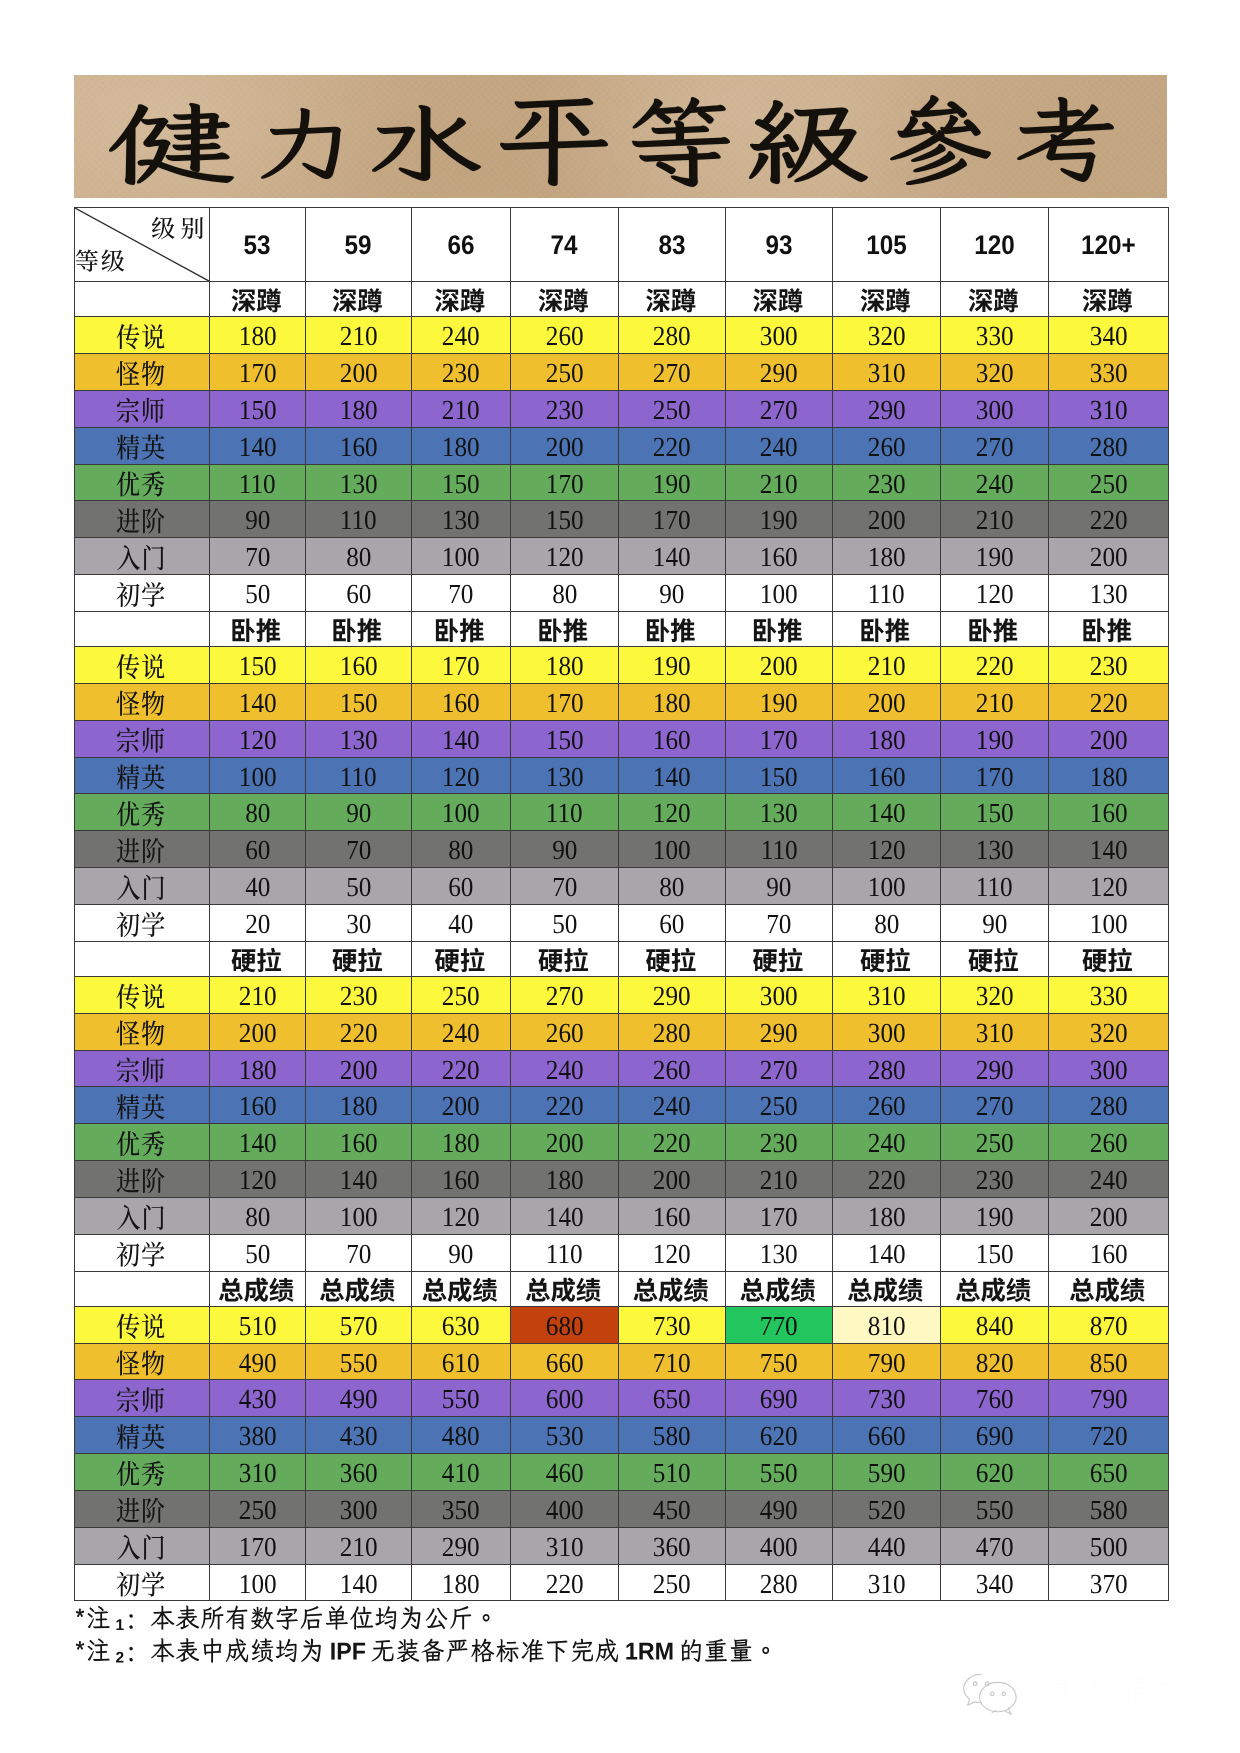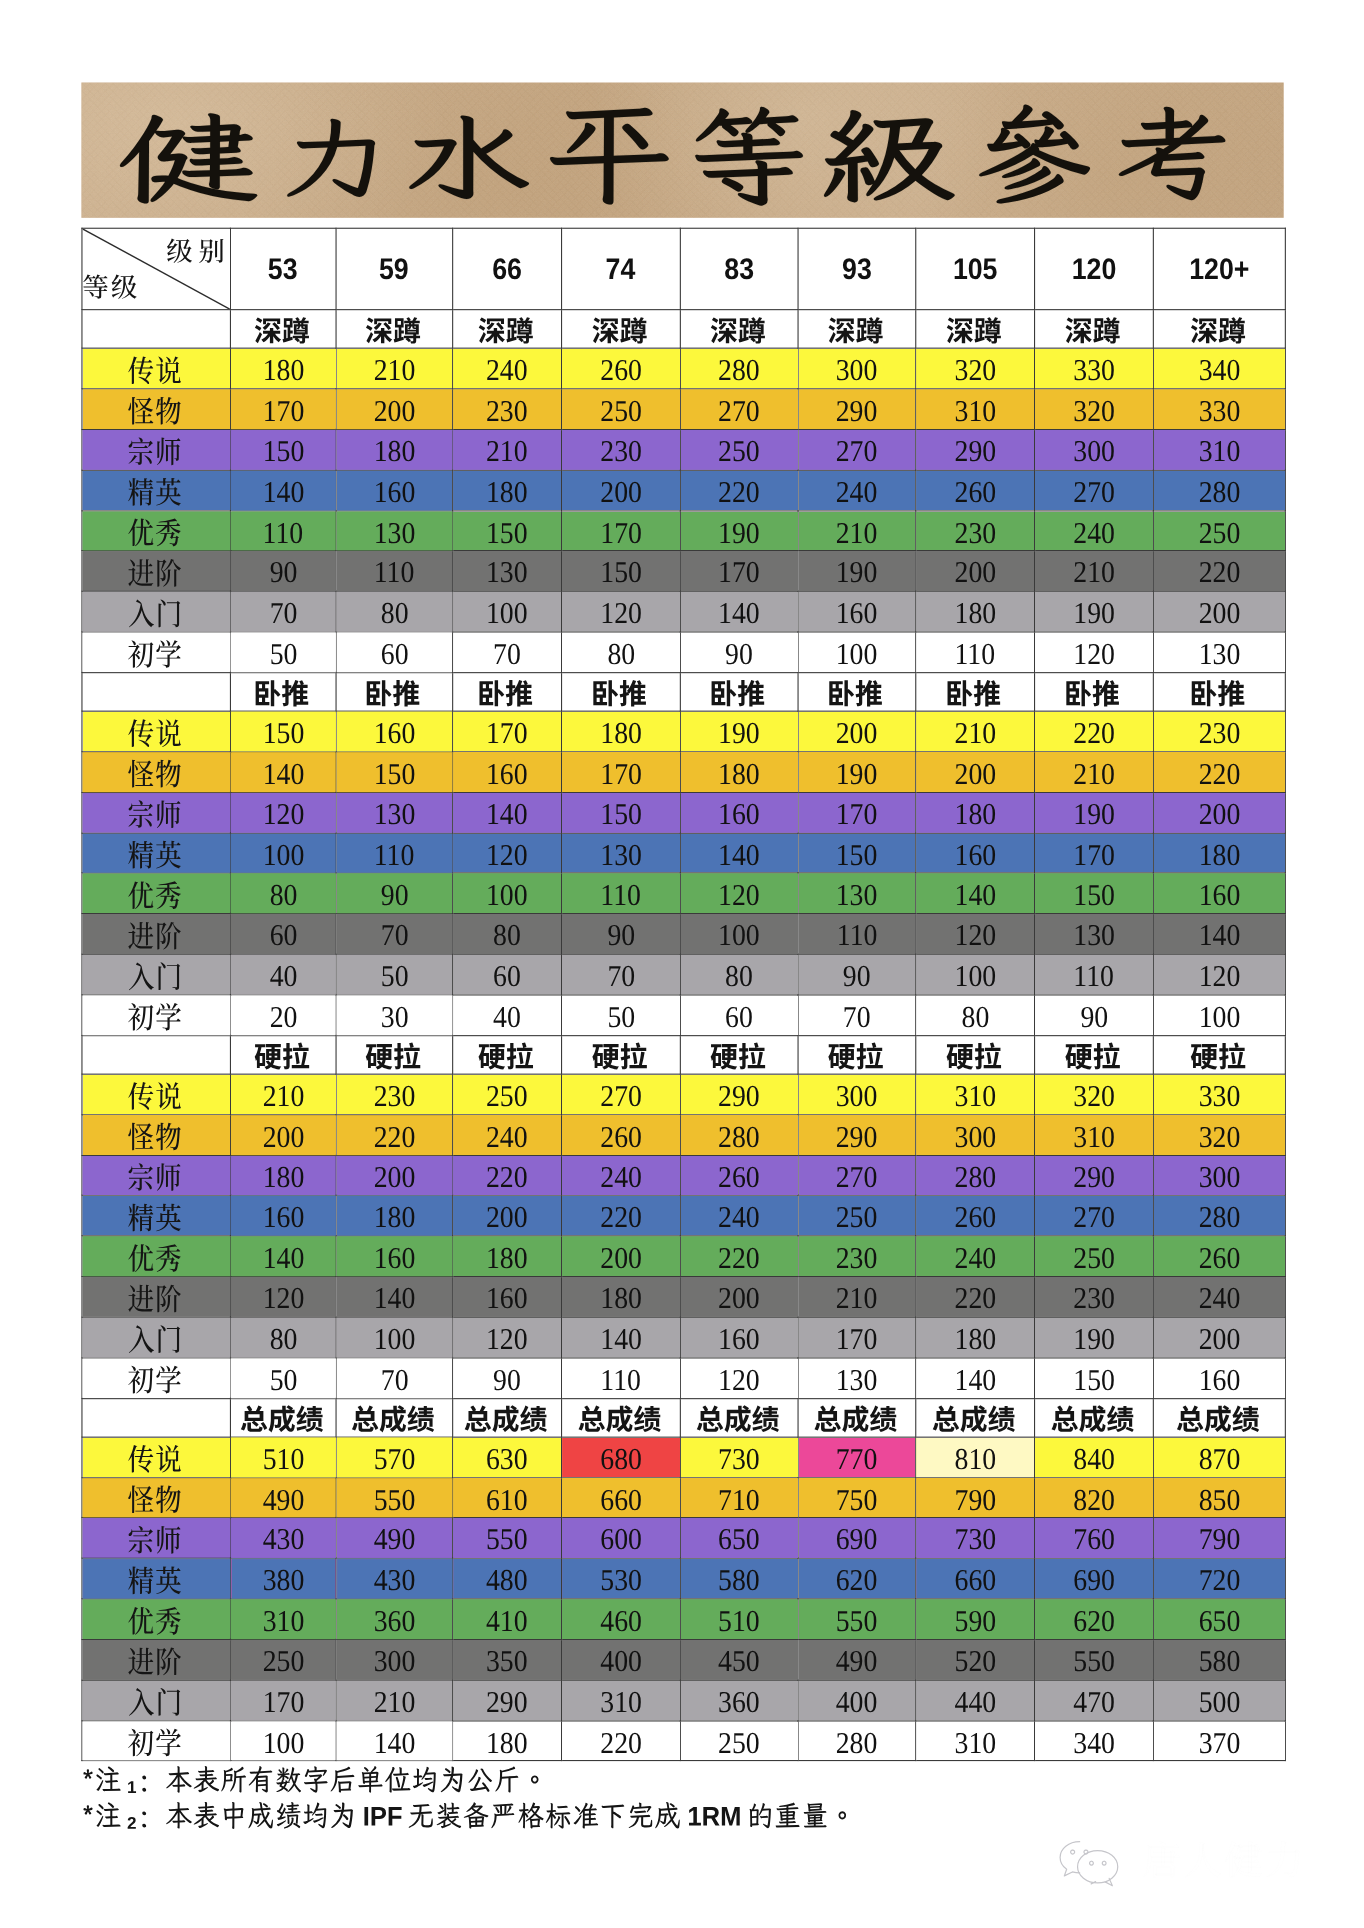--- a/index.html
+++ b/index.html
@@ -571,23 +571,23 @@
           <span class="hid">总成绩</span>
         </td>
       </tr>
       <tr class="dr" style="background:#fcf83c">
         <td style="background:#fcf83c">
           <span class="hid">传说</span>
         </td>
         <td class="num" style="background:#fcf83c"><span>510</span></td>
         <td class="num" style="background:#fcf83c"><span>570</span></td>
         <td class="num" style="background:#fcf83c"><span>630</span></td>
-        <td class="num" style="background:#ef4444"><span>680</span></td>
+        <td class="num" style="background:#c2410c"><span>680</span></td>
         <td class="num" style="background:#fcf83c"><span>730</span></td>
-        <td class="num" style="background:#ec4899"><span>770</span></td>
+        <td class="num" style="background:#22c55e"><span>770</span></td>
         <td class="num" style="background:#fef9c3"><span>810</span></td>
         <td class="num" style="background:#fcf83c"><span>840</span></td>
         <td class="num" style="background:#fcf83c"><span>870</span></td>
       </tr>
       <tr class="dr" style="background:#efbf2d">
         <td style="background:#efbf2d">
           <span class="hid">怪物</span>
         </td>
         <td class="num" style="background:#efbf2d"><span>490</span></td>
         <td class="num" style="background:#efbf2d"><span>550</span></td>

